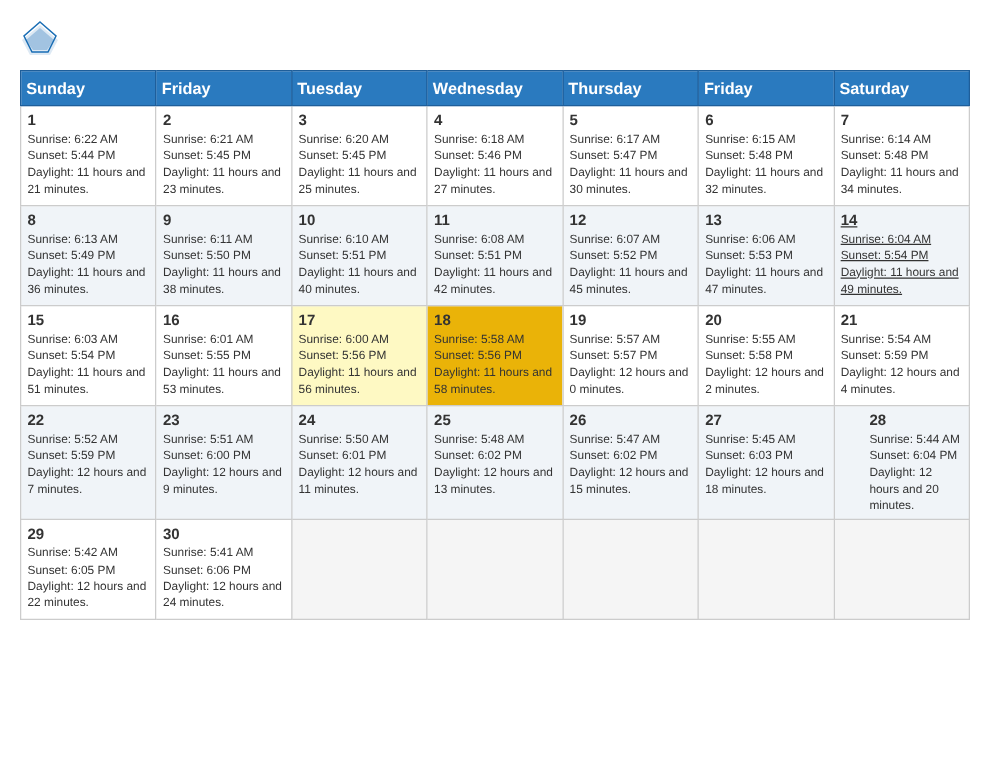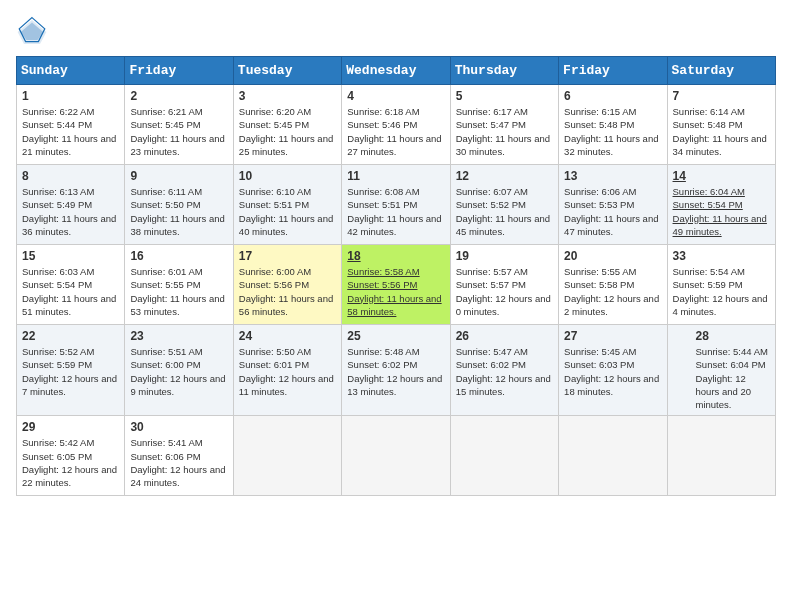--- a/index.html
+++ b/index.html
@@ -50,21 +50,20 @@
       border: 1px solid #ccc;
     }
     .calendar th {
       background-color: #2a7abf;
       color: #fff;
       font-size: 13px;
       font-weight: bold;
       padding: 6px 4px;
       text-align: left;
       border: 1px solid #1e5e9a;
-      font-family: Liberation Mono, monospace;
     }
     .calendar td {
       vertical-align: top;
       padding: 4px 5px;
       font-size: 10px;
       color: #333;
       border: 1px solid #ccc;
       width: calc(100% / 7);
       background: #fff;
       min-height: 70px;
@@ -191,34 +190,34 @@
         <div class="day-info">Sunrise: 6:03 AM<br>Sunset: 5:54 PM<br>Daylight: 11 hours and 51 minutes.</div>
         </td>
         <td style="background-color: rgb(255, 255, 255);">
         <span class="day-num">16</span>
         <div class="day-info">Sunrise: 6:01 AM<br>Sunset: 5:55 PM<br>Daylight: 11 hours and 53 minutes.</div>
         </td>
         <td style="background-color: #fef9c3; margin-left: 15px;">
         <span class="day-num">17</span>
         <div class="day-info">Sunrise: 6:00 AM<br>Sunset: 5:56 PM<br>Daylight: 11 hours and 56 minutes.</div>
         </td>
-        <td style="background-color: #bef264; text-decoration: underline;">
+        <td style="background-color: #eab308;">
         <span class="day-num">18</span>
         <div class="day-info">Sunrise: 5:58 AM<br>Sunset: 5:56 PM<br>Daylight: 11 hours and 58 minutes.</div>
         </td>
         <td style="background-color: rgb(255, 255, 255);">
         <span class="day-num">19</span>
         <div class="day-info">Sunrise: 5:57 AM<br>Sunset: 5:57 PM<br>Daylight: 12 hours and 0 minutes.</div>
         </td>
         <td style="background-color: rgb(255, 255, 255);">
         <span class="day-num">20</span>
         <div class="day-info">Sunrise: 5:55 AM<br>Sunset: 5:58 PM<br>Daylight: 12 hours and 2 minutes.</div>
         </td>
         <td style="background-color: rgb(255, 255, 255);">
-        <span class="day-num">33</span>
+        <span class="day-num">21</span>
         <div class="day-info">Sunrise: 5:54 AM<br>Sunset: 5:59 PM<br>Daylight: 12 hours and 4 minutes.</div>
         </td>
       </tr>
       <tr>
         <td style="background-color: rgb(240, 244, 248);">
         <span class="day-num">22</span>
         <div class="day-info">Sunrise: 5:52 AM<br>Sunset: 5:59 PM<br>Daylight: 12 hours and 7 minutes.</div>
         </td>
         <td style="background-color: rgb(240, 244, 248);">
         <span class="day-num">23</span>

